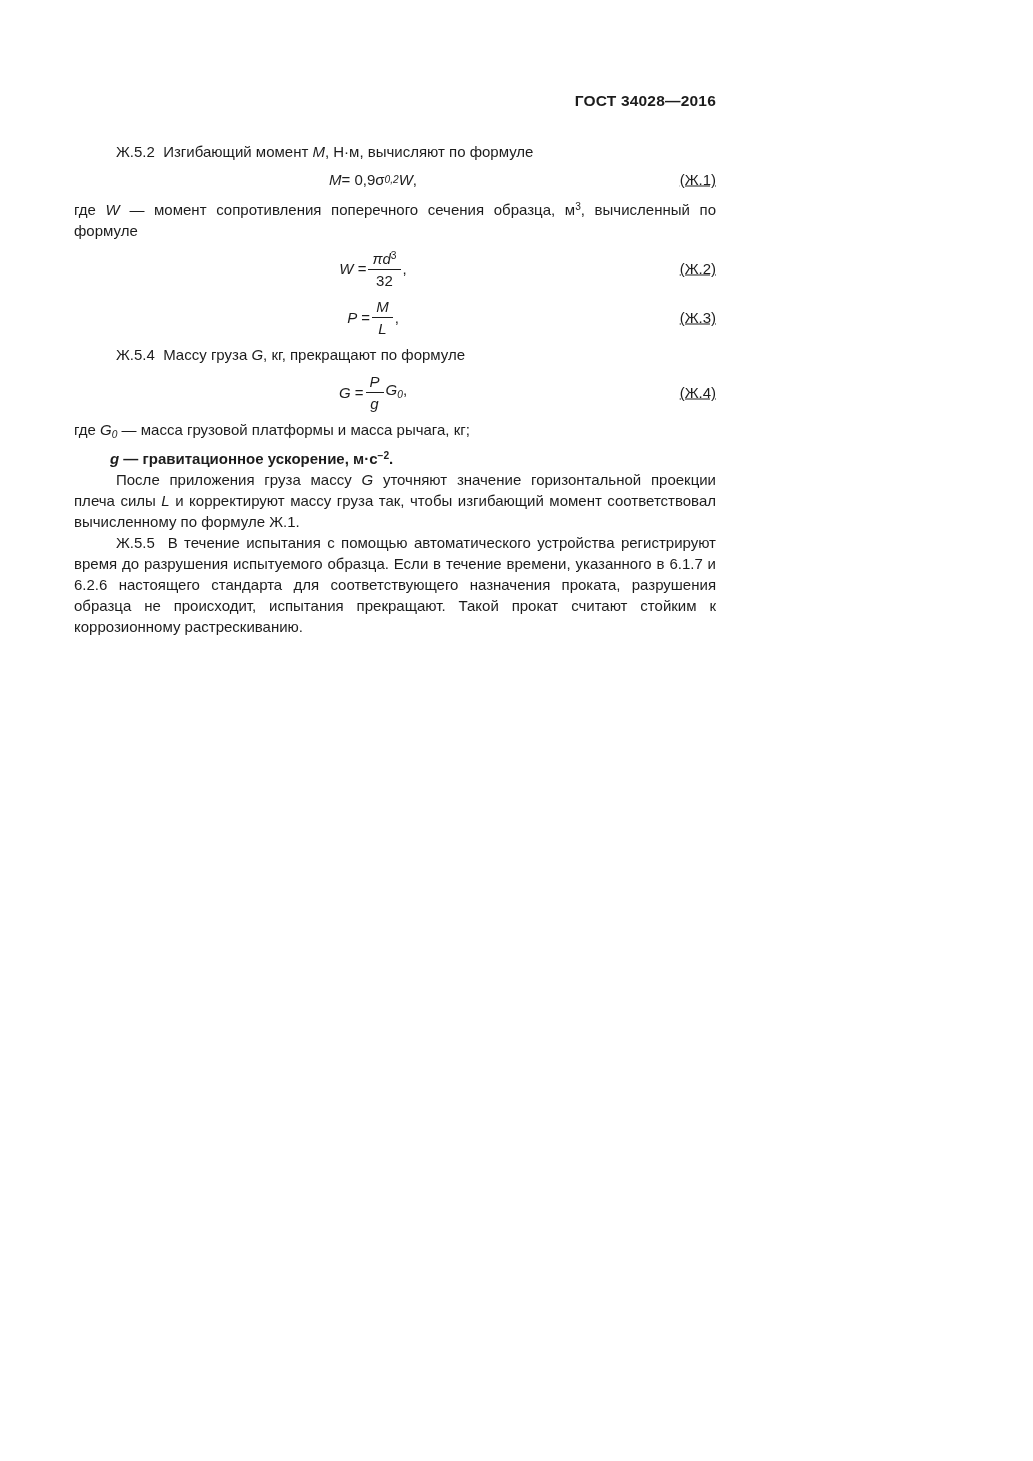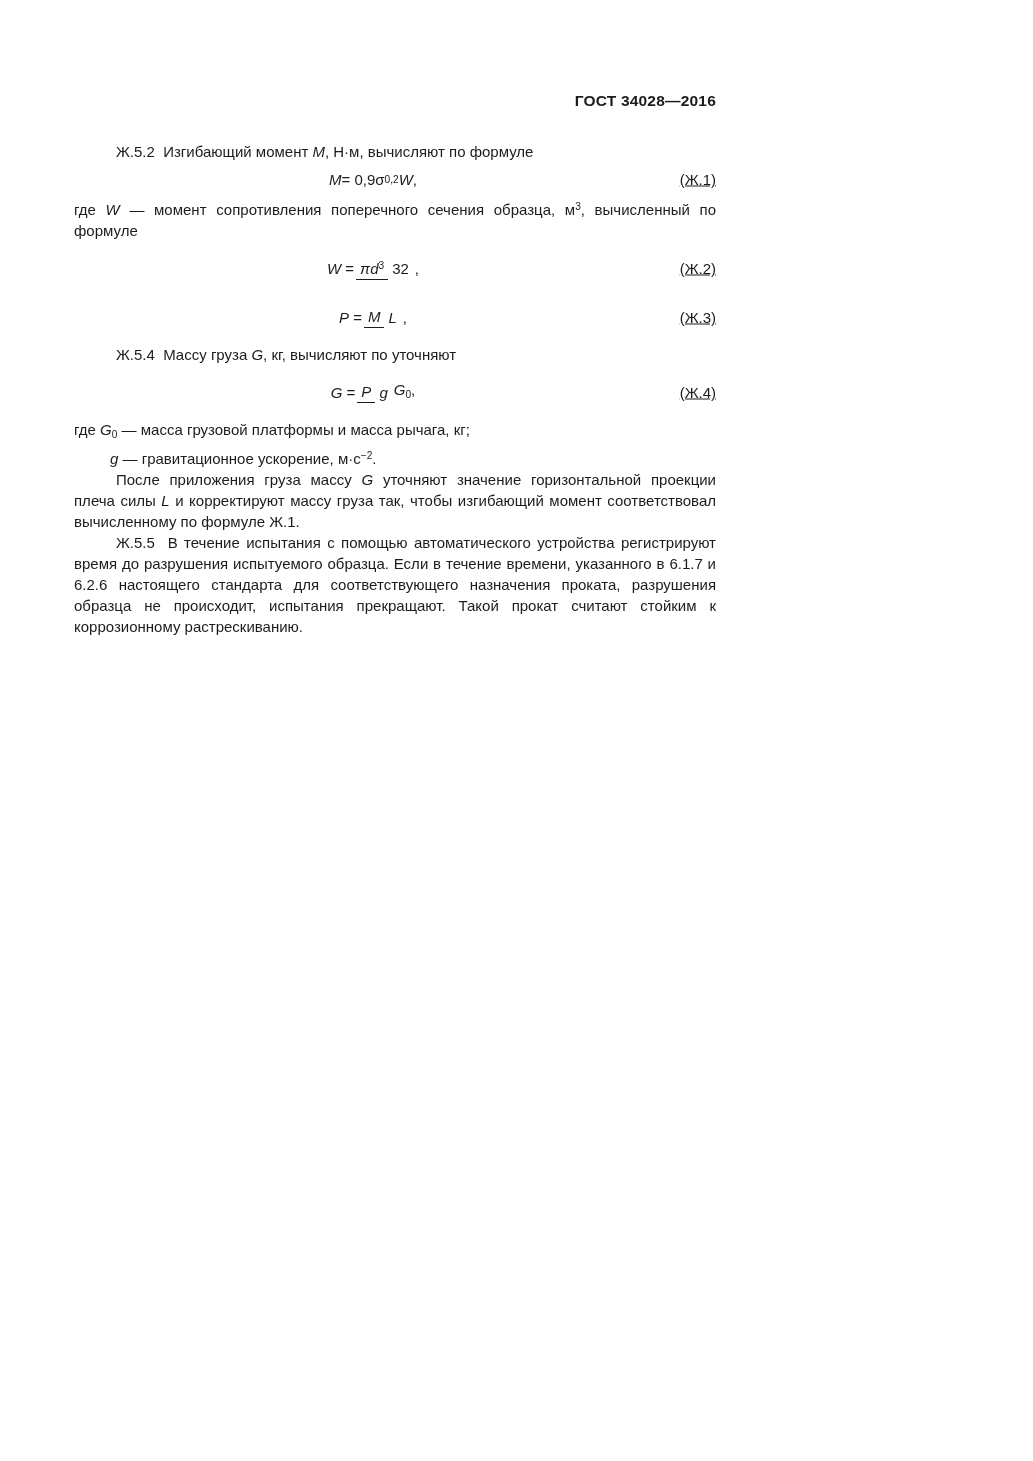--- a/index.html
+++ b/index.html
@@ -18,24 +18,24 @@
   }
   .doc-header {
     font-weight: 700;
     font-size: 15.5px;
     text-align: right;
     margin-bottom: 30px;
     letter-spacing: 0.2px;
   }
   p { margin: 0; text-align: justify; }
   p.indent { text-indent: 42px; }
-  p.hang { padding-left: 36px; text-align: left; }
+  p.hang { padding-left: 36px; text-align: left; font-weight: bold; }
 
   .r-i   { font-style: italic; }
-  .r-sub { font-size: 0.68em; vertical-align: -0.25em; }
+  .r-sub { font-size: 0.68em; vertical-align: -0.25em; font-style: italic; }
   .r-sup { font-size: 0.68em; vertical-align: 0.5em; }
 
   .formula-row {
     position: relative;
     display: flex;
     justify-content: center;
     align-items: center;
     margin: 6px 0;
     min-height: 22px;
   }
@@ -49,22 +49,21 @@
   }
   .formula-label {
     position: absolute;
     right: 0;
     top: 50%;
     transform: translateY(-50%);
     text-decoration: underline;
   }
   .frac {
     display: inline-flex;
-    flex-direction: row;
-    align-items: center;
+    flex-direction: column;
     text-align: center;
     vertical-align: middle;
     margin: 0 2px;
   }
   .frac .num {
     display: block;
     padding: 0 4px 1px;
     border-bottom: 1.4px solid #1c1c1c;
     line-height: 19px;
   }
@@ -120,21 +119,21 @@
       <span><span class="r-i">P</span><span> = </span></span>
       <span class="frac">
         <span class="num"><span class="r-i">M</span></span>
         <span class="den"><span class="r-i">L</span></span>
       </span>
       <span><span>,</span></span>
     </span>
     <span class="formula-label">(Ж.3)</span>
   </div>
 
-  <p class="indent"><span>Ж.5.4&nbsp; Массу груза </span><span class="r-i">G</span><span>, кг, вычисляют по уточняют</span></p>
+  <p class="indent"><span>Ж.5.4&nbsp; Массу груза </span><span class="r-i">G</span><span>, кг, прекращают по формуле</span></p>
 
   <div class="formula-row frac-row">
     <span class="formula">
       <span><span class="r-i">G</span><span> = </span></span>
       <span class="frac">
         <span class="num"><span class="r-i">P</span></span>
         <span class="den"><span class="r-i">g</span></span>
       </span>
       <span><span> </span><span class="r-i">G</span><span class="r-sub">0</span><span>,</span></span>
     </span>

